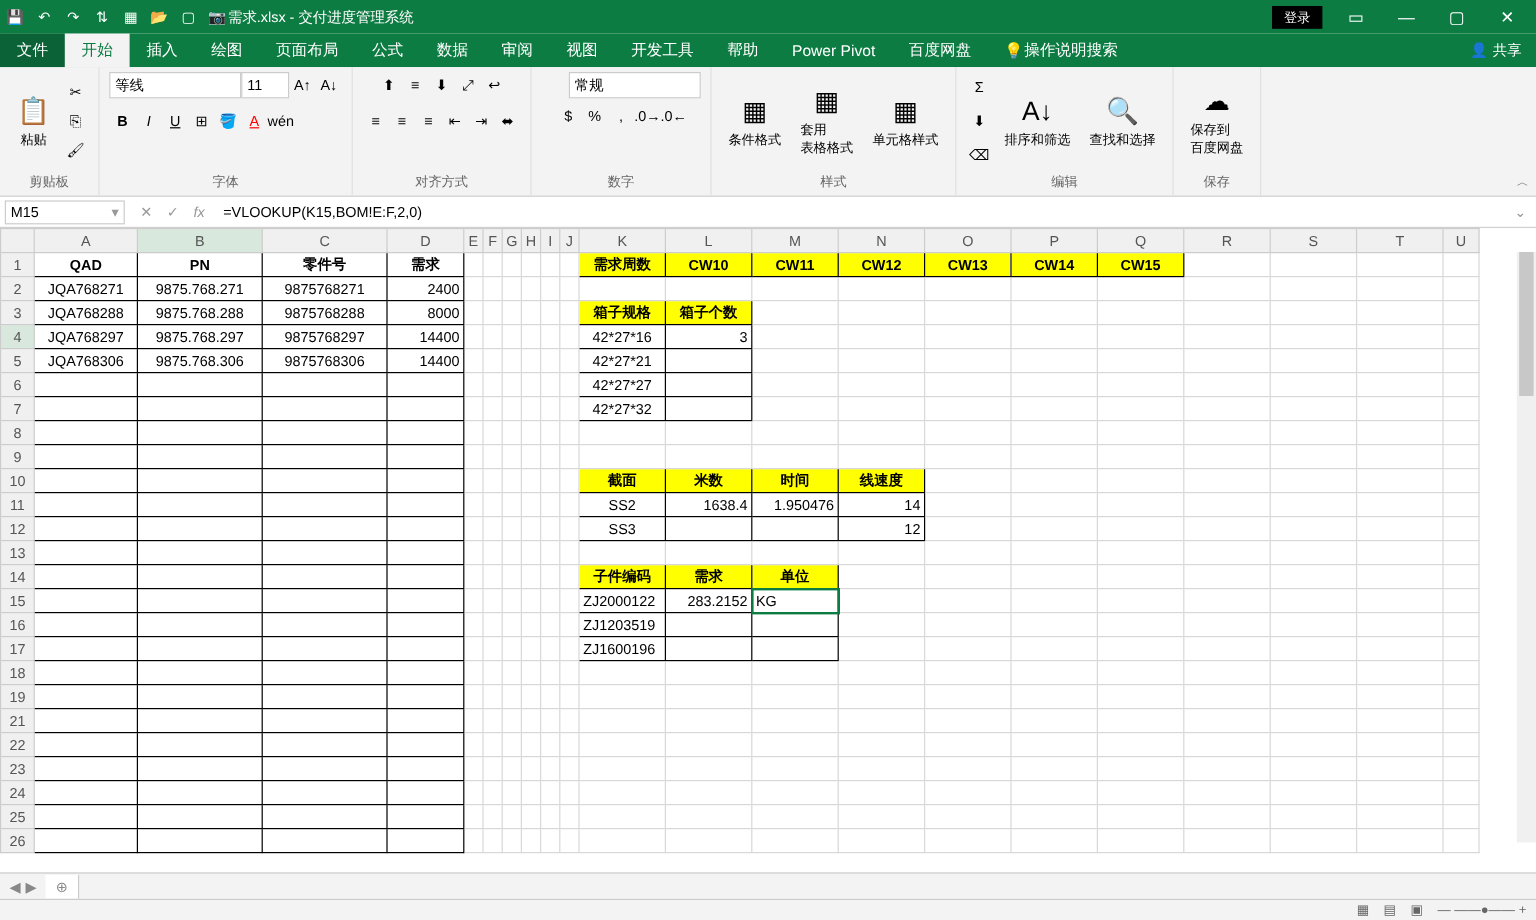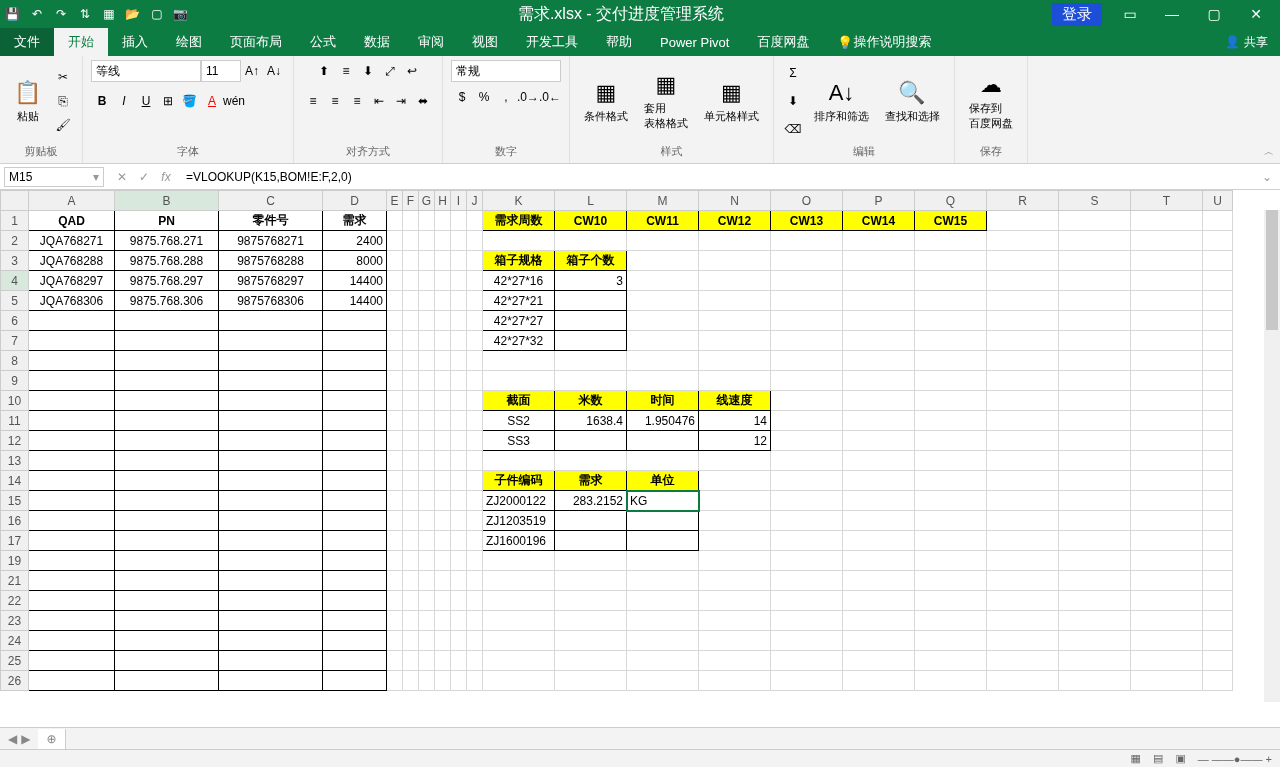--- a/index.html
+++ b/index.html
@@ -1,23 +1,23 @@
 <!DOCTYPE html>
 <html><head>
 <meta charset="utf-8">
 <style>
 * { margin:0; padding:0; box-sizing:border-box; font-family:"Microsoft YaHei",Arial,sans-serif; }
 body { background:#fff; font-size:12px; overflow:hidden; }
 .titlebar { background:#0d7c43; height:28px; display:flex; align-items:center; color:#fff; padding:0 4px; }
 .titlebar .qat { display:flex; gap:6px; align-items:center; }
 .titlebar .qat span { width:18px; height:18px; display:flex; align-items:center; justify-content:center; cursor:pointer; }
-.titlebar .title { flex:1; text-align:center; font-size:16px; }
+.titlebar .title { flex:1; text-align:left; font-size:12px; }
 .titlebar .wincontrols { display:flex; gap:2px; align-items:center; }
 .titlebar .wincontrols span { width:40px; height:24px; display:flex; align-items:center; justify-content:center; cursor:pointer; font-size:14px; }
-.login-btn { background:#1d4ed8; padding:2px 10px; font-size:15px; margin-right:8px; }
+.login-btn { background:#000000; padding:2px 10px; font-size:11px; margin-right:8px; }
 .menubar { background:#0d7c43; height:28px; display:flex; align-items:center; color:#fff; }
 .menubar .tab { padding:0 14px; height:28px; display:flex; align-items:center; cursor:pointer; font-size:13px; }
 .menubar .tab.active { background:#f3f3f3; color:#0d7c43; }
 .menubar .tab.file { background:#0a6236; }
 .menubar .spacer { flex:1; }
 .menubar .share { padding:0 12px; cursor:pointer; font-size:12px; }
 .ribbon { background:#f3f3f3; height:108px; display:flex; border-bottom:1px solid #d0d0d0; position:relative; }
 .ribbon-group { border-right:1px solid #e0e0e0; padding:4px 8px 2px; display:flex; flex-direction:column; }
 .ribbon-group .controls { flex:1; display:flex; align-items:center; gap:4px; }
 .ribbon-group .label { text-align:center; font-size:11px; color:#666; padding:2px 0; }
@@ -159,21 +159,21 @@
         <div class="icon-btn">≡</div>
         <div class="icon-btn">⇤</div>
         <div class="icon-btn">⇥</div>
         <div class="icon-btn">⬌</div>
       </div>
     </div>
     <div class="label">对齐方式</div>
   </div>
   <div class="ribbon-group">
     <div class="controls" style="flex-direction:column">
-      <input class="font-select" style="width: 110px;" value="常规">
+      <input class="font-select" style="width: 110px; margin-left: 23px;" value="常规">
       <div class="font-row">
         <div class="icon-btn">$</div>
         <div class="icon-btn">%</div>
         <div class="icon-btn">,</div>
         <div class="icon-btn">.0→</div>
         <div class="icon-btn">.0←</div>
       </div>
     </div>
     <div class="label">数字</div>
   </div>
@@ -693,20 +693,44 @@
           <td class="cell "></td>
           <td class="cell "></td>
           <td class="cell "></td>
           <td class="cell "></td>
           <td class="cell "></td>
           <td class="cell "></td>
           <td class="cell "></td>
           <td class="cell "></td>
         </tr>
         <tr>
+          <td class="rowhdr">18</td>
+          <td class="cell bd"></td>
+          <td class="cell bd"></td>
+          <td class="cell bd"></td>
+          <td class="cell bd"></td>
+          <td class="cell "></td>
+          <td class="cell "></td>
+          <td class="cell "></td>
+          <td class="cell "></td>
+          <td class="cell "></td>
+          <td class="cell "></td>
+          <td class="cell "></td>
+          <td class="cell "></td>
+          <td class="cell "></td>
+          <td class="cell "></td>
+          <td class="cell "></td>
+          <td class="cell "></td>
+          <td class="cell "></td>
+          <td class="cell "></td>
+          <td class="cell "></td>
+          <td class="cell "></td>
+          <td class="cell "></td>
+        </tr>
+        <tr>
           <td class="rowhdr">19</td>
           <td class="cell bd"></td>
           <td class="cell bd"></td>
           <td class="cell bd"></td>
           <td class="cell bd"></td>
           <td class="cell "></td>
           <td class="cell "></td>
           <td class="cell "></td>
           <td class="cell "></td>
           <td class="cell "></td>

